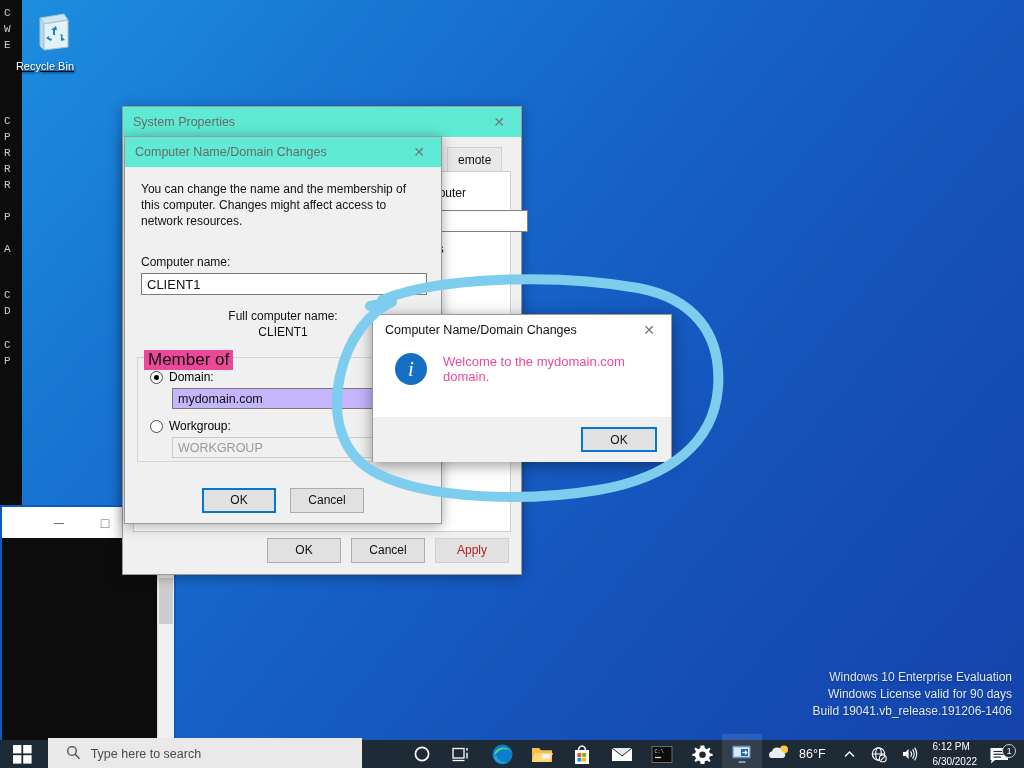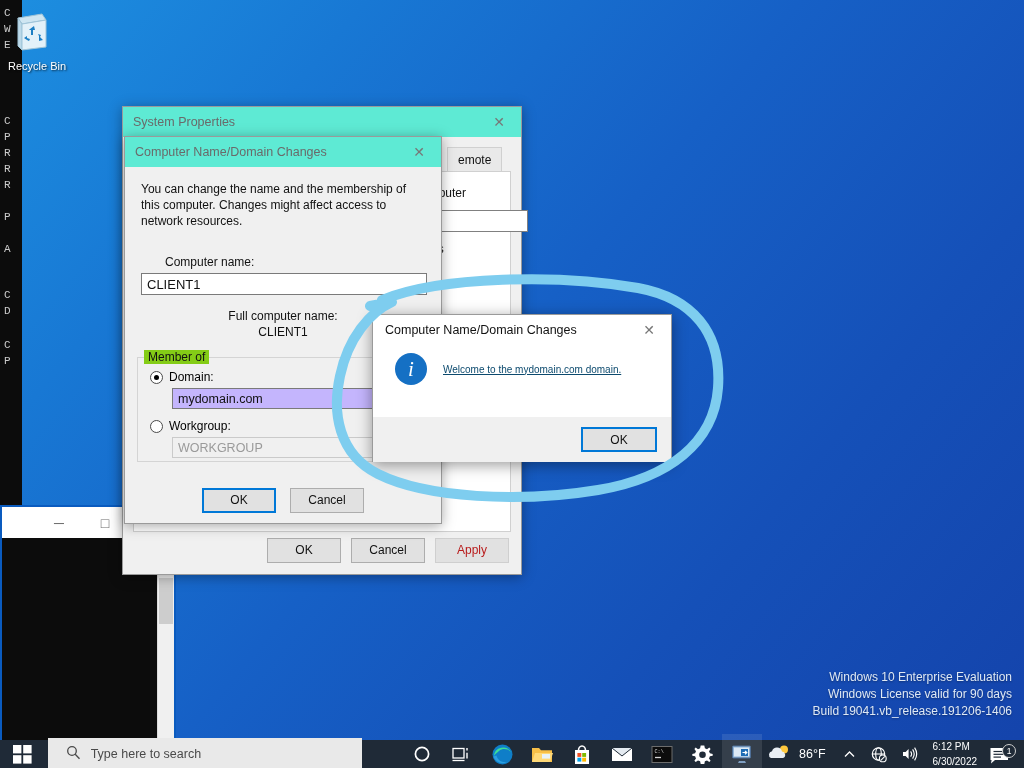--- a/index.html
+++ b/index.html
@@ -7,21 +7,21 @@
     width: 1024px; height: 768px; overflow: hidden;
     font-family: "Liberation Sans", sans-serif;
   }
   #desktop {
     position: relative; width: 1024px; height: 768px;
     background: linear-gradient(130deg, #1d8fe0 0%, #1878d4 22%, #1660c6 48%, #1550b8 72%, #1443ab 100%);
     overflow: hidden;
   }
 
   
-  .desk-icon { position: absolute; width: 66px; text-align: left; }
+  .desk-icon { position: absolute; width: 66px; text-align: right; text-decoration: underline; }
   .desk-icon .glyph { display:block; height: 48px; }
   .desk-icon .lbl {
     color: #fff; font-size: 11px; line-height: 13px;
     text-shadow: 1px 1px 2px rgba(0,0,0,.75);
   }
 
   
   #console-left {
     left: 36px; top: 110px; width: 22px; height: 505px;
     background: #0c0c0c; color: #cccccc;
@@ -96,34 +96,34 @@
   #sysprops .cd-footer {
     position: absolute; left: 0; right: 0; bottom: 0; height: 48px;
     display: flex; align-items: center; justify-content: flex-end;
     gap: 10px; padding-right: 12px;
   }
 
   
   #cndc { left: 124px; top: 136px; width: 318px; height: 388px; }
   #cndc .cd-body { padding: 14px 16px 0 16px; }
   #cndc .desc { font-size: 12px; line-height: 16px; color: #111; }
-  #cndc .lbl { font-size: 12px; color: #111; margin-top: 26px; margin-left: 24px; }
+  #cndc .lbl { font-size: 12px; color: #111; margin-top: 26px; }
   #cndc .tbox {
     width: 286px; height: 22px; border: 1px solid #7a7a7a; background: #fff;
     margin-top: 4px; font-size: 13px; padding: 2px 5px; color: #111;
     display:flex; align-items:center;
   }
   #cndc .static { font-size: 12px; color: #111; margin-top: 2px; text-align: center; }
   .group {
     margin: 18px 16px 0 12px; border: 1px solid #d4d4d4; padding: 10px 12px 14px 12px;
     position: relative; height: 105px;
   }
   .group > .legend {
-    position: absolute; top: -8px; left: 6px; background: #84cc16;
-    padding: 0 4px; font-size: 12px; color: #111;
+    position: absolute; top: -8px; left: 6px; background: #ec4899;
+    padding: 0 4px; font-size: 17px; color: #111;
   }
   .radio-row { display: flex; align-items: center; gap: 6px; font-size: 12px; margin-top: 2px; }
   .radio {
     width: 13px; height: 13px; border-radius: 50%;
     border: 1px solid #4a4a4a; background: #fff; position: relative; flex: none;
   }
   .radio.on::after {
     content:''; position:absolute; left:3px; top:3px; width:5px; height:5px;
     border-radius:50%; background:#000;
   }
@@ -151,21 +151,21 @@
   #msgbox .mb-title .t { flex: 1; padding-left: 12px; font-size: 12.5px; color: #111; }
   #msgbox .mb-content {
     position:absolute; top: 38px; left: 0; right: 0;
     display: flex; align-items: center; gap: 16px; padding-left: 22px;
   }
   #msgbox .info-ico {
     width: 32px; height: 32px; border-radius: 50%; background: #1570c4;
     color: #fff; font-size: 21px; font-style: italic; font-family: "Liberation Serif", serif;
     display: flex; align-items: center; justify-content: center; flex: none;
   }
-  #msgbox .mb-text { font-size: 10px; color: #0c4a6e; text-decoration: underline; }
+  #msgbox .mb-text { font-size: 13px; color: #ec4899; }
   #msgbox .mb-footer {
     height: 45px; background: #f0f0f0;
     display: flex; align-items: center; justify-content: flex-end; padding-right: 14px;
   }
 
   
   .btn {
     min-width: 74px; height: 25px; background: #e1e1e1;
     border: 1px solid #adadad; font-size: 12px; color: #111;
     display: inline-flex; align-items: center; justify-content: center;

